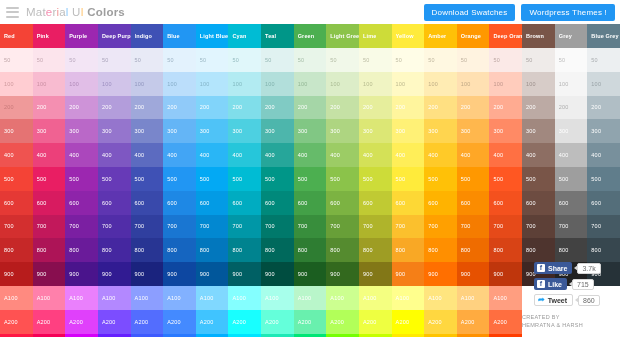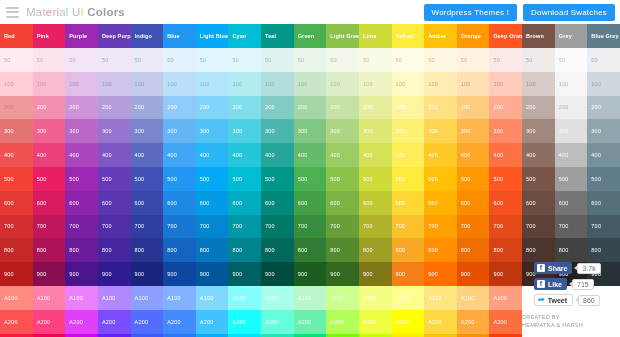--- a/index.html
+++ b/index.html
@@ -105,22 +105,22 @@
       <i></i>
       <i></i>
     </div>
     <div class="brand">
       <span id="brand-letters"><span class="l" style="color: rgb(189, 189, 189);">M</span><span class="l" style="color: rgb(189, 189, 189);">a</span><span class="l" style="color: rgb(189, 189, 189);">t</span><span class="l" style="color: rgb(244, 143, 177);">e</span><span class="l" style="color: rgb(189, 189, 189);">r</span><span class="l" style="color: rgb(239, 154, 154);">i</span><span class="l" style="color: rgb(189, 189, 189);">a</span><span class="l" style="color: rgb(144, 202, 249);">l</span><span class="l" style="color: rgb(189, 189, 189);">&nbsp;</span><span class="l" style="color: rgb(189, 189, 189);">U</span><span class="l" style="color: rgb(255, 204, 128);">I</span><span class="l" style="color: rgb(189, 189, 189);">&nbsp;</span></span><span class="bold">Colors</span>
     </div>
 
     <div class="spacer"></div>
 
 
+    <div class="btn">Download Swatches</div>
     <div class="btn">Wordpress Themes !</div>
-    <div class="btn">Download Swatches</div>
   </div>
 
   <div class="grid" id="grid">
       <div class="col" style="left: 0px; width: 32.6316px;">
         <div class="head" style="background: rgb(244, 67, 54);">
           <span style="color: rgb(255, 255, 255);">Red</span>
         </div>
         <div class="cell" style="background: rgb(255, 235, 238);">
           <span style="color: rgb(192, 166, 169);">50</span>
         </div>

